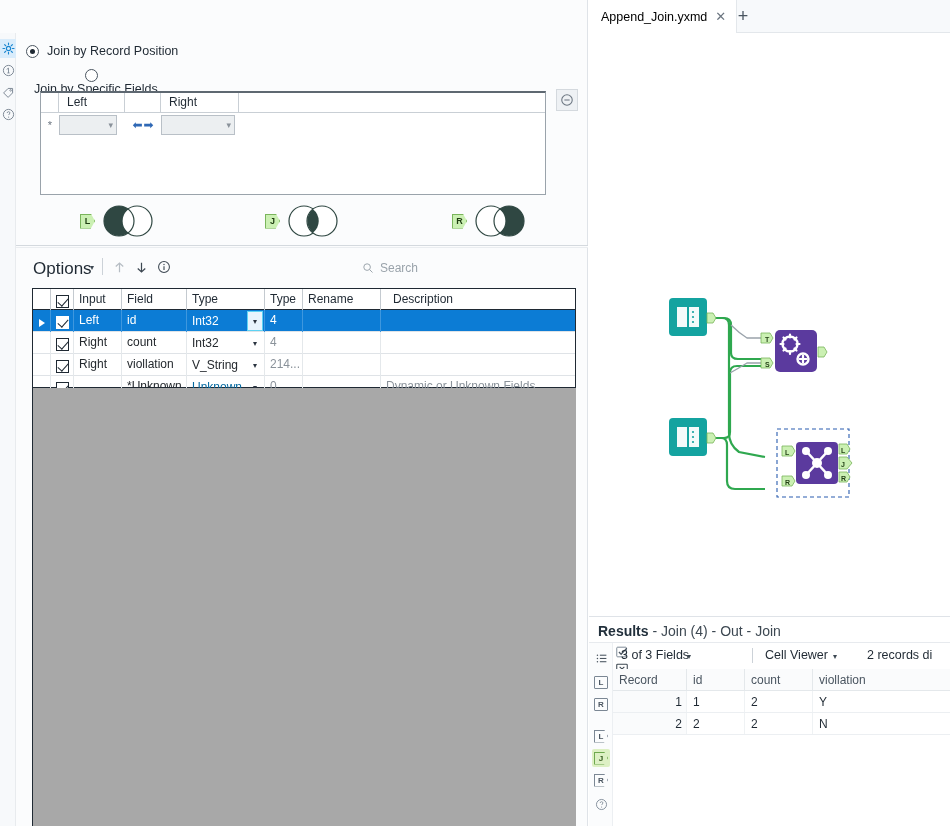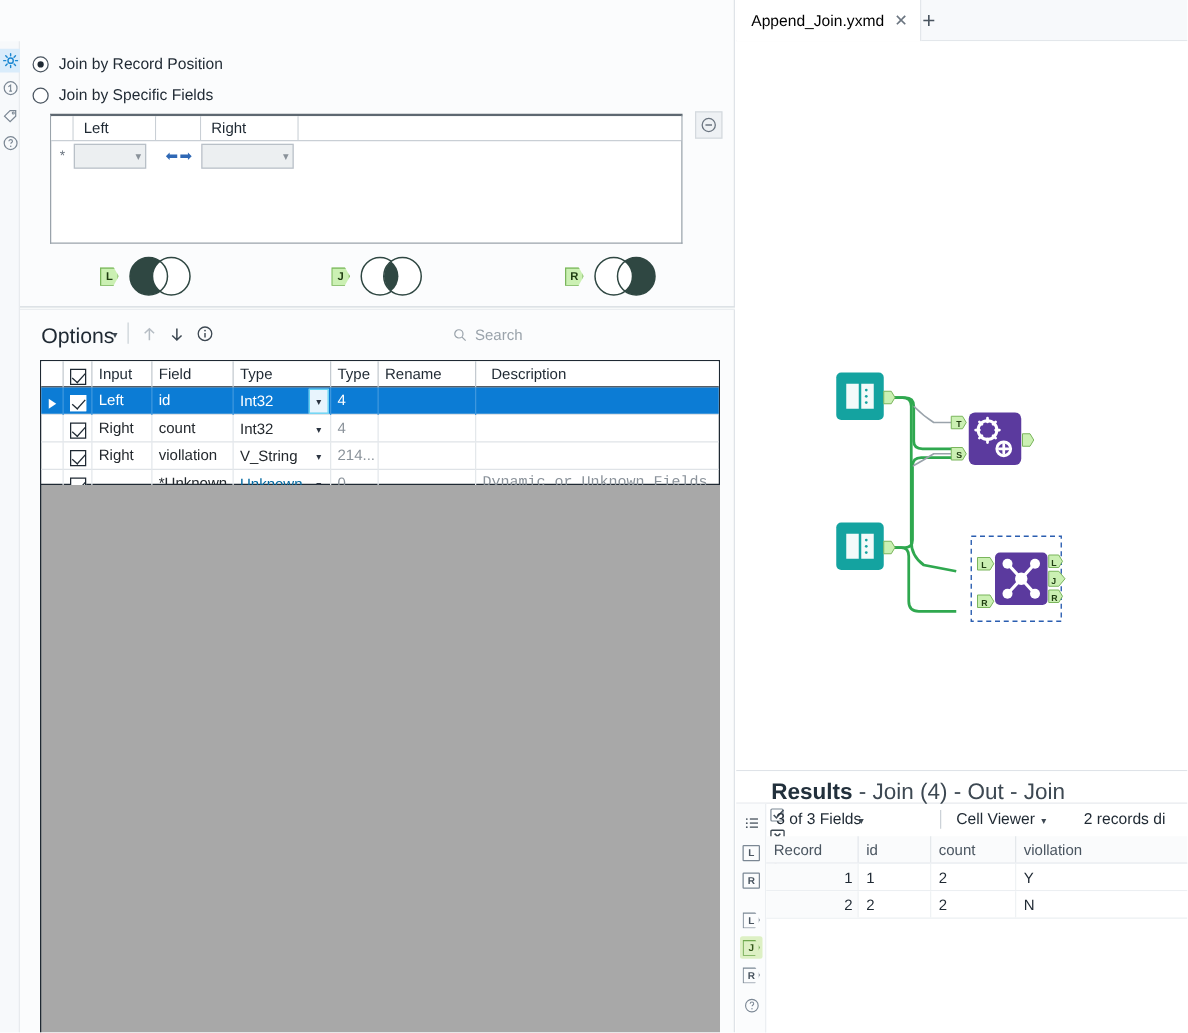--- a/index.html
+++ b/index.html
@@ -51,21 +51,21 @@
   .rail-btn {
     position: absolute; left: 0; width: 16px; height: 19px;
     display: flex; align-items: center; justify-content: center;
     cursor: pointer;
   }
   .rail-btn.active { background: #d9ecfb; }
 
   
   .radio-row { position: absolute; left: 26px; display: flex; align-items: center; }
   #radio-record { top: 44px; }
-  #radio-fields  { top: 69px; }
+  #radio-fields  { top: 69px; flex-direction: column; }
   .radio-mark {
     width: 13px; height: 13px; border-radius: 50%;
     border: 1px solid #4a5560; background: #fff;
     position: relative; flex: 0 0 auto;
   }
   .radio-mark.on::after {
     content: ""; position: absolute; left: 3px; top: 3px;
     width: 5px; height: 5px; border-radius: 50%; background: #1f2933;
   }
   .radio-label { margin-left: 8px; font-size: 12.5px; color: #1f2933; }
@@ -156,21 +156,21 @@
   }
   #fgrid-head { display: flex; height: 21px; border-bottom: 1px solid #1f2933; background: #fff; }
   .fh { font-size: 12px; color: #1f2933; padding: 3px 0 0 5px;
         border-right: 1px solid #c4cad0; height: 21px; }
   .fh.last { border-right: none; margin-left: 7px; }
   .frow { display: flex; height: 22px; border-bottom: 1px solid #dfe3e7; }
   .frow.sel { background: #0c7cd5; color: #ffffff; }
   .fc { font-size: 12px; padding: 3px 0 0 5px; height: 22px;
         border-right: 1px solid #e4e8eb; overflow: hidden; white-space: nowrap; }
   .frow.sel .fc { border-right-color: #3e97de; }
-  .fc.last { border-right: none; font-family: Liberation Mono, monospace; }
+  .fc.last { border-right: none; }
   .fc.muted { color: #8a929a; }
   
   .w-mark { width: 18px; padding-left: 0; display: flex; align-items: center; justify-content: center; }
   .w-chk  { width: 23px; padding-left: 0; display: flex; align-items: center; justify-content: center; }
   .w-inp  { width: 48px; }
   .w-fld  { width: 65px; }
   .w-typ  { width: 78px; padding: 0; position: relative; }
   .w-siz  { width: 38px; }
   .w-ren  { width: 78px; }
   .w-des  { flex: 1; }
@@ -215,21 +215,21 @@
   #tab-add { position: absolute; left: 140px; top: 0; height: 33px; width: 28px;
              display: flex; align-items: center; justify-content: center;
              font-size: 18px; color: #4a5560; cursor: pointer; }
 
   #canvas { position: absolute; left: 0; top: 33px; width: 361px; height: 583px; background: #ffffff; }
 
   
   #results { position: absolute; left: 0; top: 616px; width: 361px; height: 210px;
              background: #ffffff; border-top: 1px solid #dfe3e8; }
   #res-header { height: 26px; border-bottom: 1px solid #e7eaee; position: relative; background: #fff; }
-  #res-title { position: absolute; left: 28px; top: 6px; font-size: 18px; color: #3d4852; }
+  #res-title { position: absolute; left: 9px; top: 6px; font-size: 14px; color: #3d4852; }
   #res-title b { color: #22303c; font-weight: bold; }
 
   #res-rail { position: absolute; left: 0; top: 26px; width: 24px; height: 184px;
               background: #fbfcfd; border-right: 1px solid #eceff2; }
   .rr { position: absolute; left: 3px; width: 18px; height: 18px;
         display: flex; align-items: center; justify-content: center; cursor: pointer; }
   .rr-tag {
     width: 14px; height: 13px; border: 1px solid #7b8794; color: #4a5560;
     font-size: 8px; font-weight: bold;
     display: flex; align-items: center; justify-content: center;

